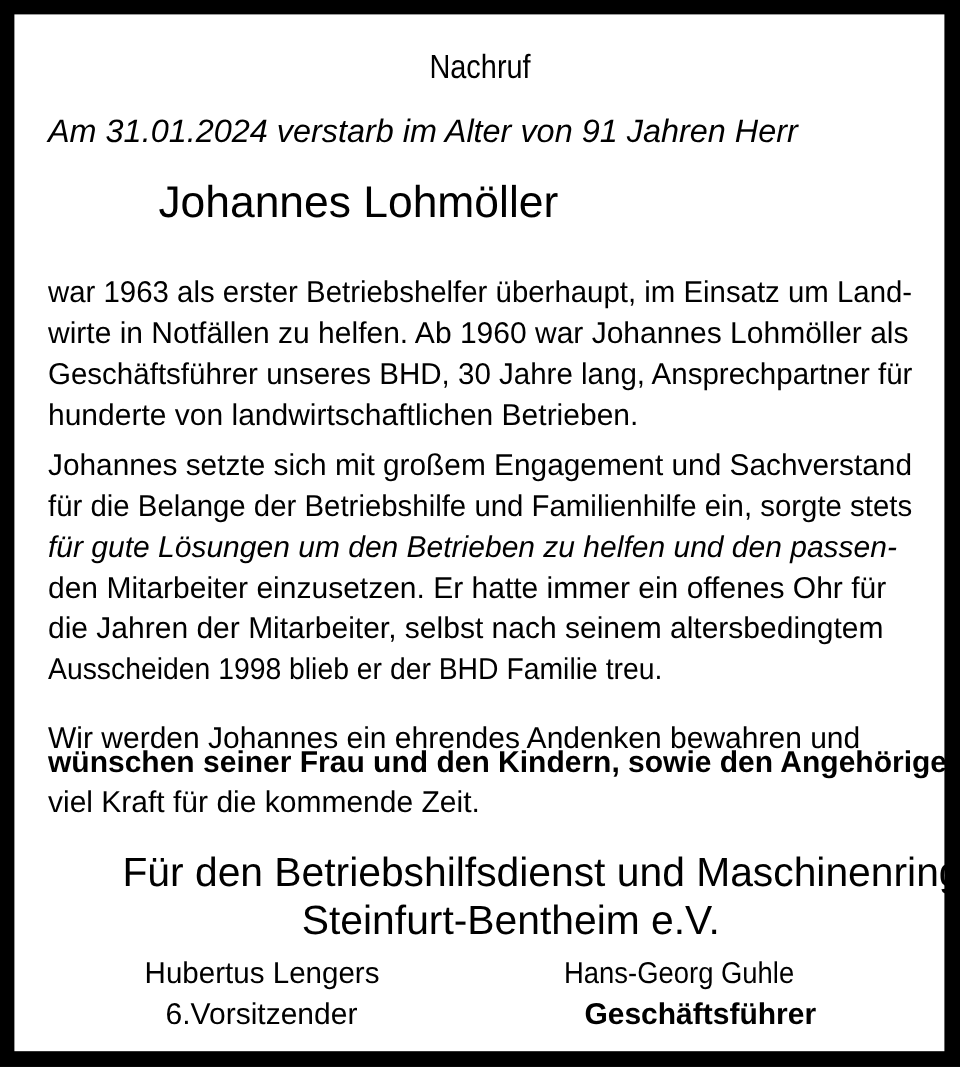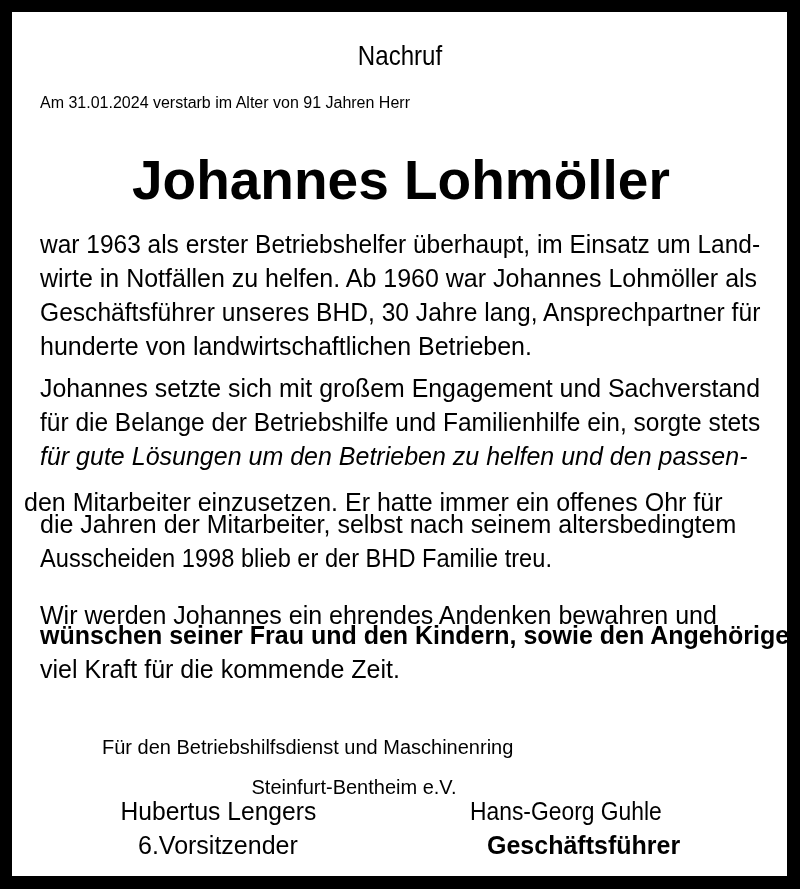--- a/index.html
+++ b/index.html
@@ -8,24 +8,24 @@
     position: absolute; left: 12px; top: 12px; width: 775px; height: 864px;
     background: #fff;
   }
   .line {
     position: absolute; white-space: nowrap; color: #000;
     font-family: "Liberation Sans", sans-serif; font-weight: 400;
     transform-origin: left top;
   }
   .center { transform-origin: center top; }
   .title { font-size: 28px; }
-  .lead { font-size: 16px; }
-  .name { font-size: 55px; font-weight: 700; }
+  .lead { font-size: 27px; font-style: italic; }
+  .name { font-size: 37px; font-weight: 400; }
   .body { font-size: 25px; }
-  .org { font-size: 20px; margin-top: 28px; }
+  .org { font-size: 34px; }
   .sig { font-size: 25px; }
 </style>
 </head>
 <body>
 
 <div class="frame"></div>
 
 <div class="line title center" style="top: 40px; left: 351px; transform-origin: center top; transform: scaleX(0.86);">Nachruf</div>
 
 <div class="line lead" style="top: 94px; left: 40px; transform-origin: left top; transform: scaleX(1);">Am 31.01.2024 verstarb im Alter von 91 Jahren Herr</div>
@@ -33,21 +33,21 @@
 <div class="line name center" style="top: 148px; left: 132px; transform-origin: center top; transform: scaleX(1);">Johannes Lohmöller</div>
 
 <div class="line body" style="top: 230px; left: 40px; transform-origin: left top; transform: scaleX(0.979592);">war 1963 als erster Betriebshelfer überhaupt, im Einsatz um Land-</div>
 <div class="line body" style="top: 264px; left: 40px; transform-origin: left top; transform: scaleX(1);">wirte in Notfällen zu helfen. Ab 1960 war Johannes Lohmöller als</div>
 <div class="line body" style="top: 298px; left: 40px; transform-origin: left top; transform: scaleX(0.983607);">Geschäftsführer unseres BHD, 30 Jahre lang, Ansprechpartner für</div>
 <div class="line body" style="top: 332px; left: 40px; transform-origin: left top; transform: scaleX(1);">hunderte von landwirtschaftlichen Betrieben.</div>
 
 <div class="line body" style="top: 374px; left: 40px; transform-origin: left top; transform: scaleX(0.994475);">Johannes setzte sich mit großem Engagement und Sachverstand</div>
 <div class="line body" style="top: 408px; left: 40px; transform-origin: left top; transform: scaleX(0.979592);">für die Belange der Betriebshilfe und Familienhilfe ein, sorgte stets</div>
 <div class="line body" style="top: 442px; left: 40px; transform-origin: left top; transform: scaleX(1); font-style: italic;">für gute Lösungen um den Betrieben zu helfen und den passen-</div>
-<div class="line body" style="top: 476px; left: 24px; transform-origin: left top; transform: scaleX(1); margin-top: 12px;">den Mitarbeiter einzusetzen. Er hatte immer ein offenes Ohr für</div>
+<div class="line body" style="top: 476px; left: 40px; transform-origin: left top; transform: scaleX(1);">den Mitarbeiter einzusetzen. Er hatte immer ein offenes Ohr für</div>
 <div class="line body" style="top: 510px; left: 40px; transform-origin: left top; transform: scaleX(1);">die Jahren der Mitarbeiter, selbst nach seinem altersbedingtem</div>
 <div class="line body" style="top: 544px; left: 40px; transform-origin: left top; transform: scaleX(0.944649);">Ausscheiden 1998 blieb er der BHD Familie treu.</div>
 
 <div class="line body" style="top: 587px; left: 40px; transform-origin: left top; transform: scaleX(1); margin-top: 14px;">Wir werden Johannes ein ehrendes Andenken bewahren und</div>
 <div class="line body" style="top: 621px; left: 40px; transform-origin: left top; transform: scaleX(1); font-weight: bold;">wünschen seiner Frau und den Kindern, sowie den Angehörigen</div>
 <div class="line body" style="top: 655px; left: 40px; transform-origin: left top; transform: scaleX(1);">viel Kraft für die kommende Zeit.</div>
 
 <div class="line org center" style="top: 708px; left: 102px; transform-origin: center top; transform: scaleX(1);">Für den Betriebshilfsdienst und Maschinenring</div>
 <div class="line org center" style="top: 748px; left: 251.5px; transform-origin: center top; transform: scaleX(1);">Steinfurt-Bentheim e.V.</div>
 

